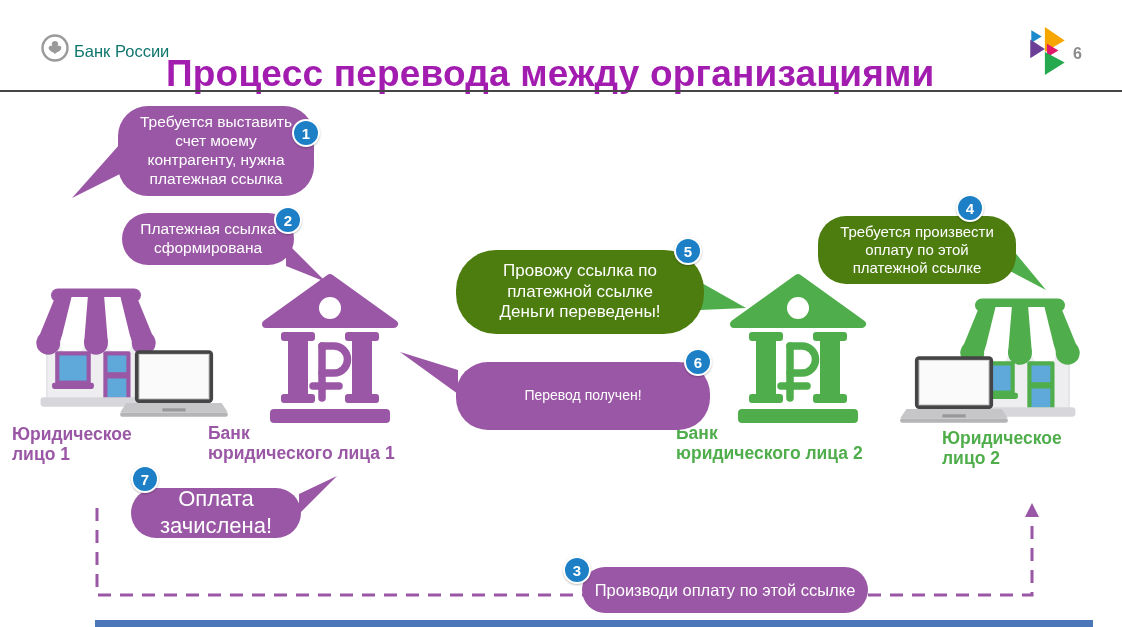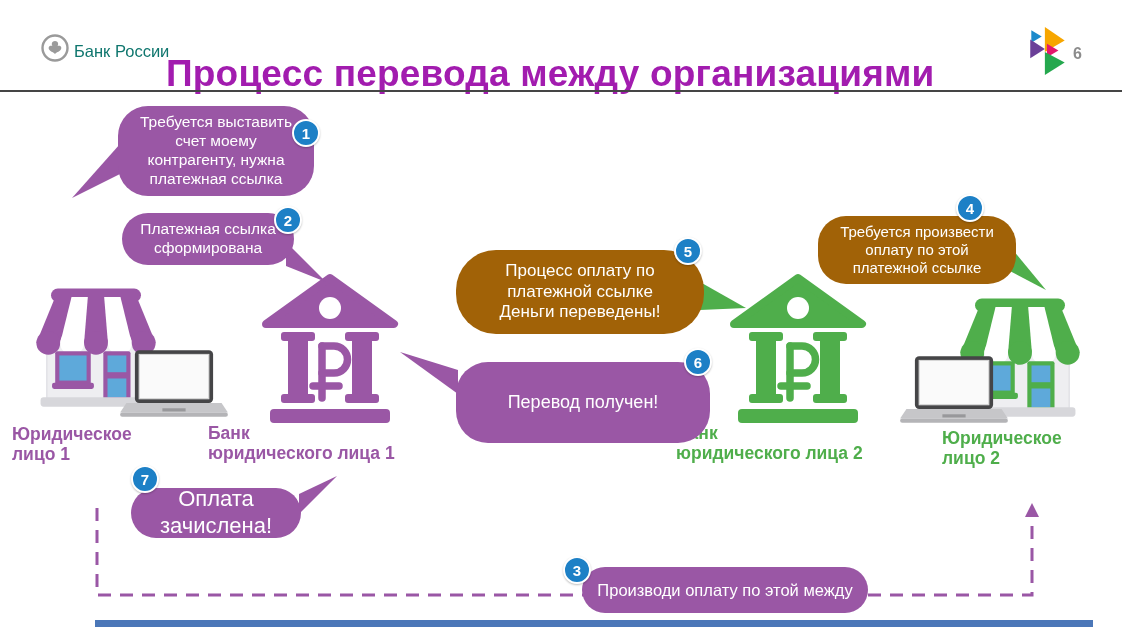--- a/index.html
+++ b/index.html
@@ -10,21 +10,21 @@
   .emblem{position:absolute;left:40px;top:33px;}
   .page-title{position:absolute;left:166px;top:26px;width:870px;font-size:37px;font-weight:800;
               color:#a21caf;letter-spacing:.2px;white-space:nowrap;margin-top:27px;}
   .sbp{position:absolute;left:1030px;top:27px;}
   .page-num{position:absolute;left:1073px;top:45px;font-size:16px;font-weight:700;color:#8c8c8c;}
   .hdr-line{position:absolute;left:0;top:90px;width:1122px;height:2px;background:#454545;}
   
   .bubble{position:absolute;color:#fff;display:flex;align-items:center;justify-content:center;
           text-align:center;white-space:pre-line;line-height:1.22;}
   .purple{background:#9a57a5;}
-  .green{background:#a16207;justify-content:center;}
+  .green{background:#4d7c0f;justify-content:center;}
   .badge{position:absolute;width:28px;height:28px;border-radius:50%;background:#1d80c6;
          border:2px solid #fff;box-sizing:border-box;color:#fff;font-size:15px;font-weight:700;
          display:flex;align-items:center;justify-content:center;z-index:6;
          box-shadow:0 1px 2px rgba(0,0,0,.25);}
   .tail{position:absolute;z-index:4;}
   .bubble{z-index:5;border-radius:30px;}
   
   .entity-label{position:absolute;font-weight:700;font-size:17.5px;text-align:left;
                 white-space:pre-line;line-height:1.13;z-index:3;}
   .t-purple{color:#9a57a5;}
@@ -186,28 +186,28 @@
 
   <div class="bubble purple" style="left:122px;top:213px;width:172px;height:52px;border-radius:26px;font-size:15.5px"><span>Платежная ссылка
 сформирована</span></div>
   <div class="badge" style="left:274px;top:206px">2</div>
 
   <div class="bubble green" style="left:818px;top:216px;width:198px;height:68px;border-radius:28px;font-size:15px"><span>Требуется произвести
 оплату по этой
 платежной ссылке</span></div>
   <div class="badge" style="left:956px;top:194px">4</div>
 
-  <div class="bubble green" style="left:456px;top:250px;width:248px;height:84px;border-radius:40px;font-size:17px"><span>Процесс оплату по
+  <div class="bubble green" style="left:456px;top:250px;width:248px;height:84px;border-radius:40px;font-size:17px"><span>Провожу ссылка по
 платежной ссылке
 Деньги переведены!</span></div>
   <div class="badge" style="left:674px;top:237px">5</div>
 
-  <div class="bubble purple" style="left:456px;top:362px;width:254px;height:81px;border-radius:32px;font-size:18px"><span>Перевод получен!</span></div>
+  <div class="bubble purple" style="left:456px;top:362px;width:254px;height:68px;border-radius:32px;font-size:14px"><span>Перевод получен!</span></div>
   <div class="badge" style="left:684px;top:348px">6</div>
 
   <div class="bubble purple" style="left:131px;top:488px;width:170px;height:50px;border-radius:25px;font-size:22px"><span>Оплата зачислена!</span></div>
   <div class="badge" style="left:131px;top:465px">7</div>
 
-  <div class="bubble purple" style="left:582px;top:567px;width:286px;height:46px;border-radius:23px;font-size:16.5px"><span>Производи оплату по этой между</span></div>
+  <div class="bubble purple" style="left:582px;top:567px;width:286px;height:46px;border-radius:23px;font-size:16.5px"><span>Производи оплату по этой ссылке</span></div>
   <div class="badge" style="left:563px;top:556px">3</div>
 
   <div class="footer-bar"></div>
 </div>
 
 </body></html>

